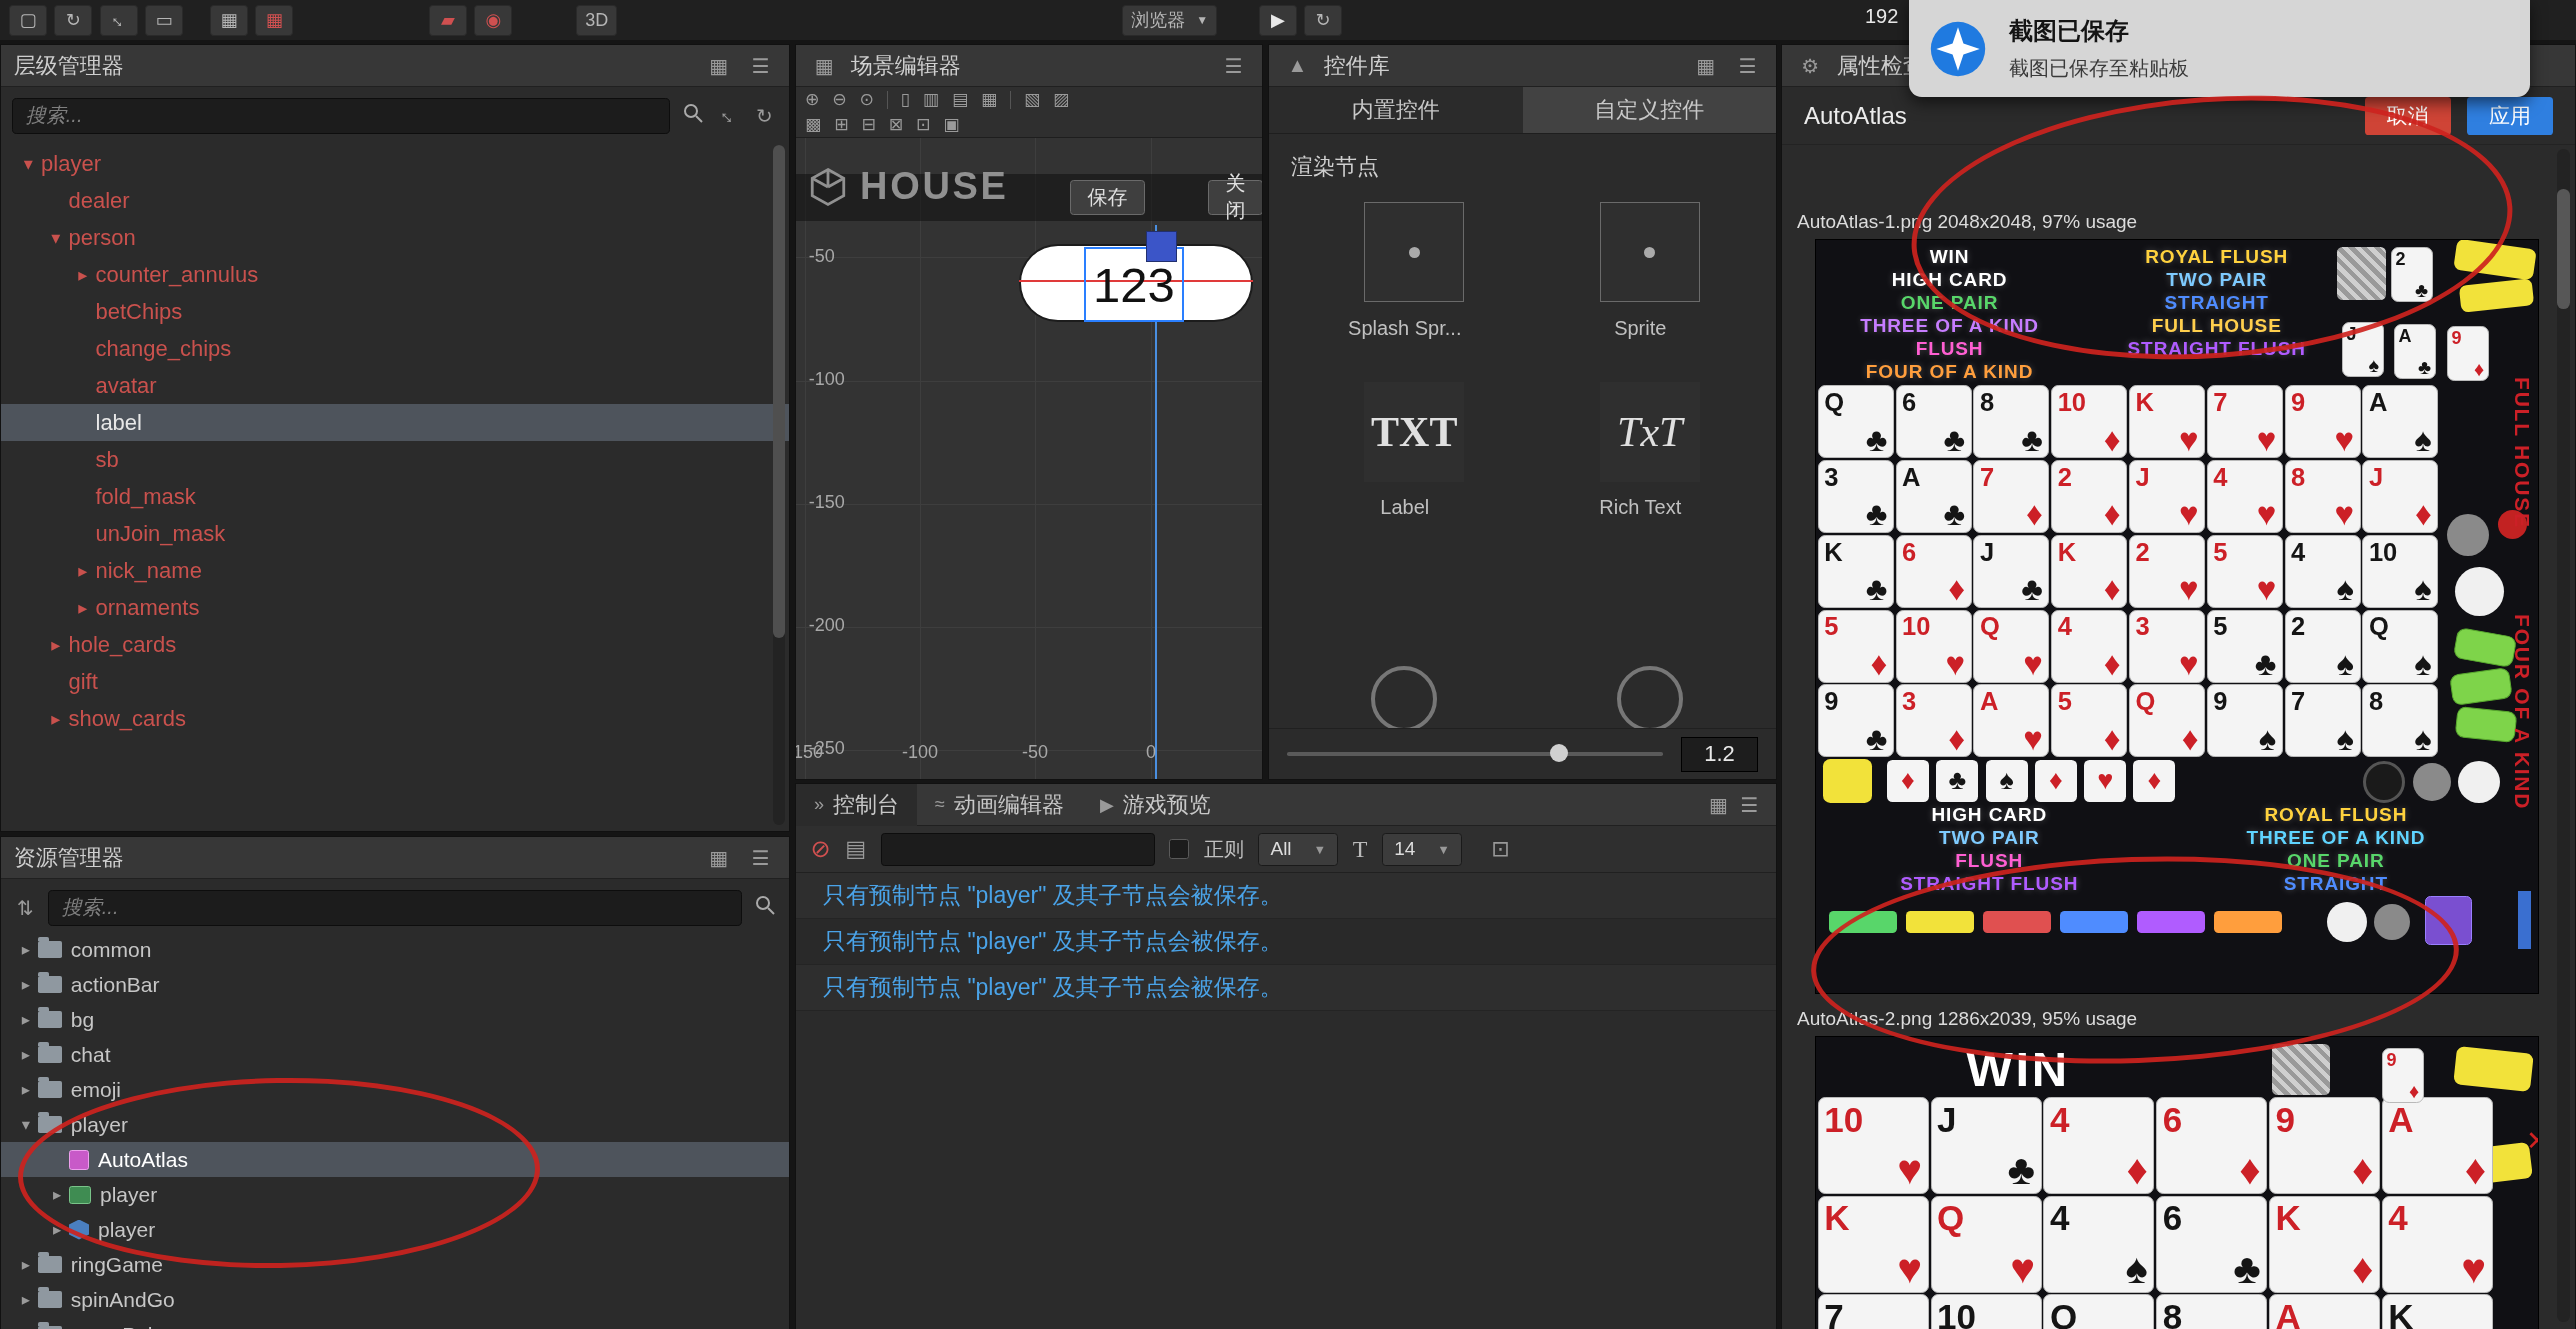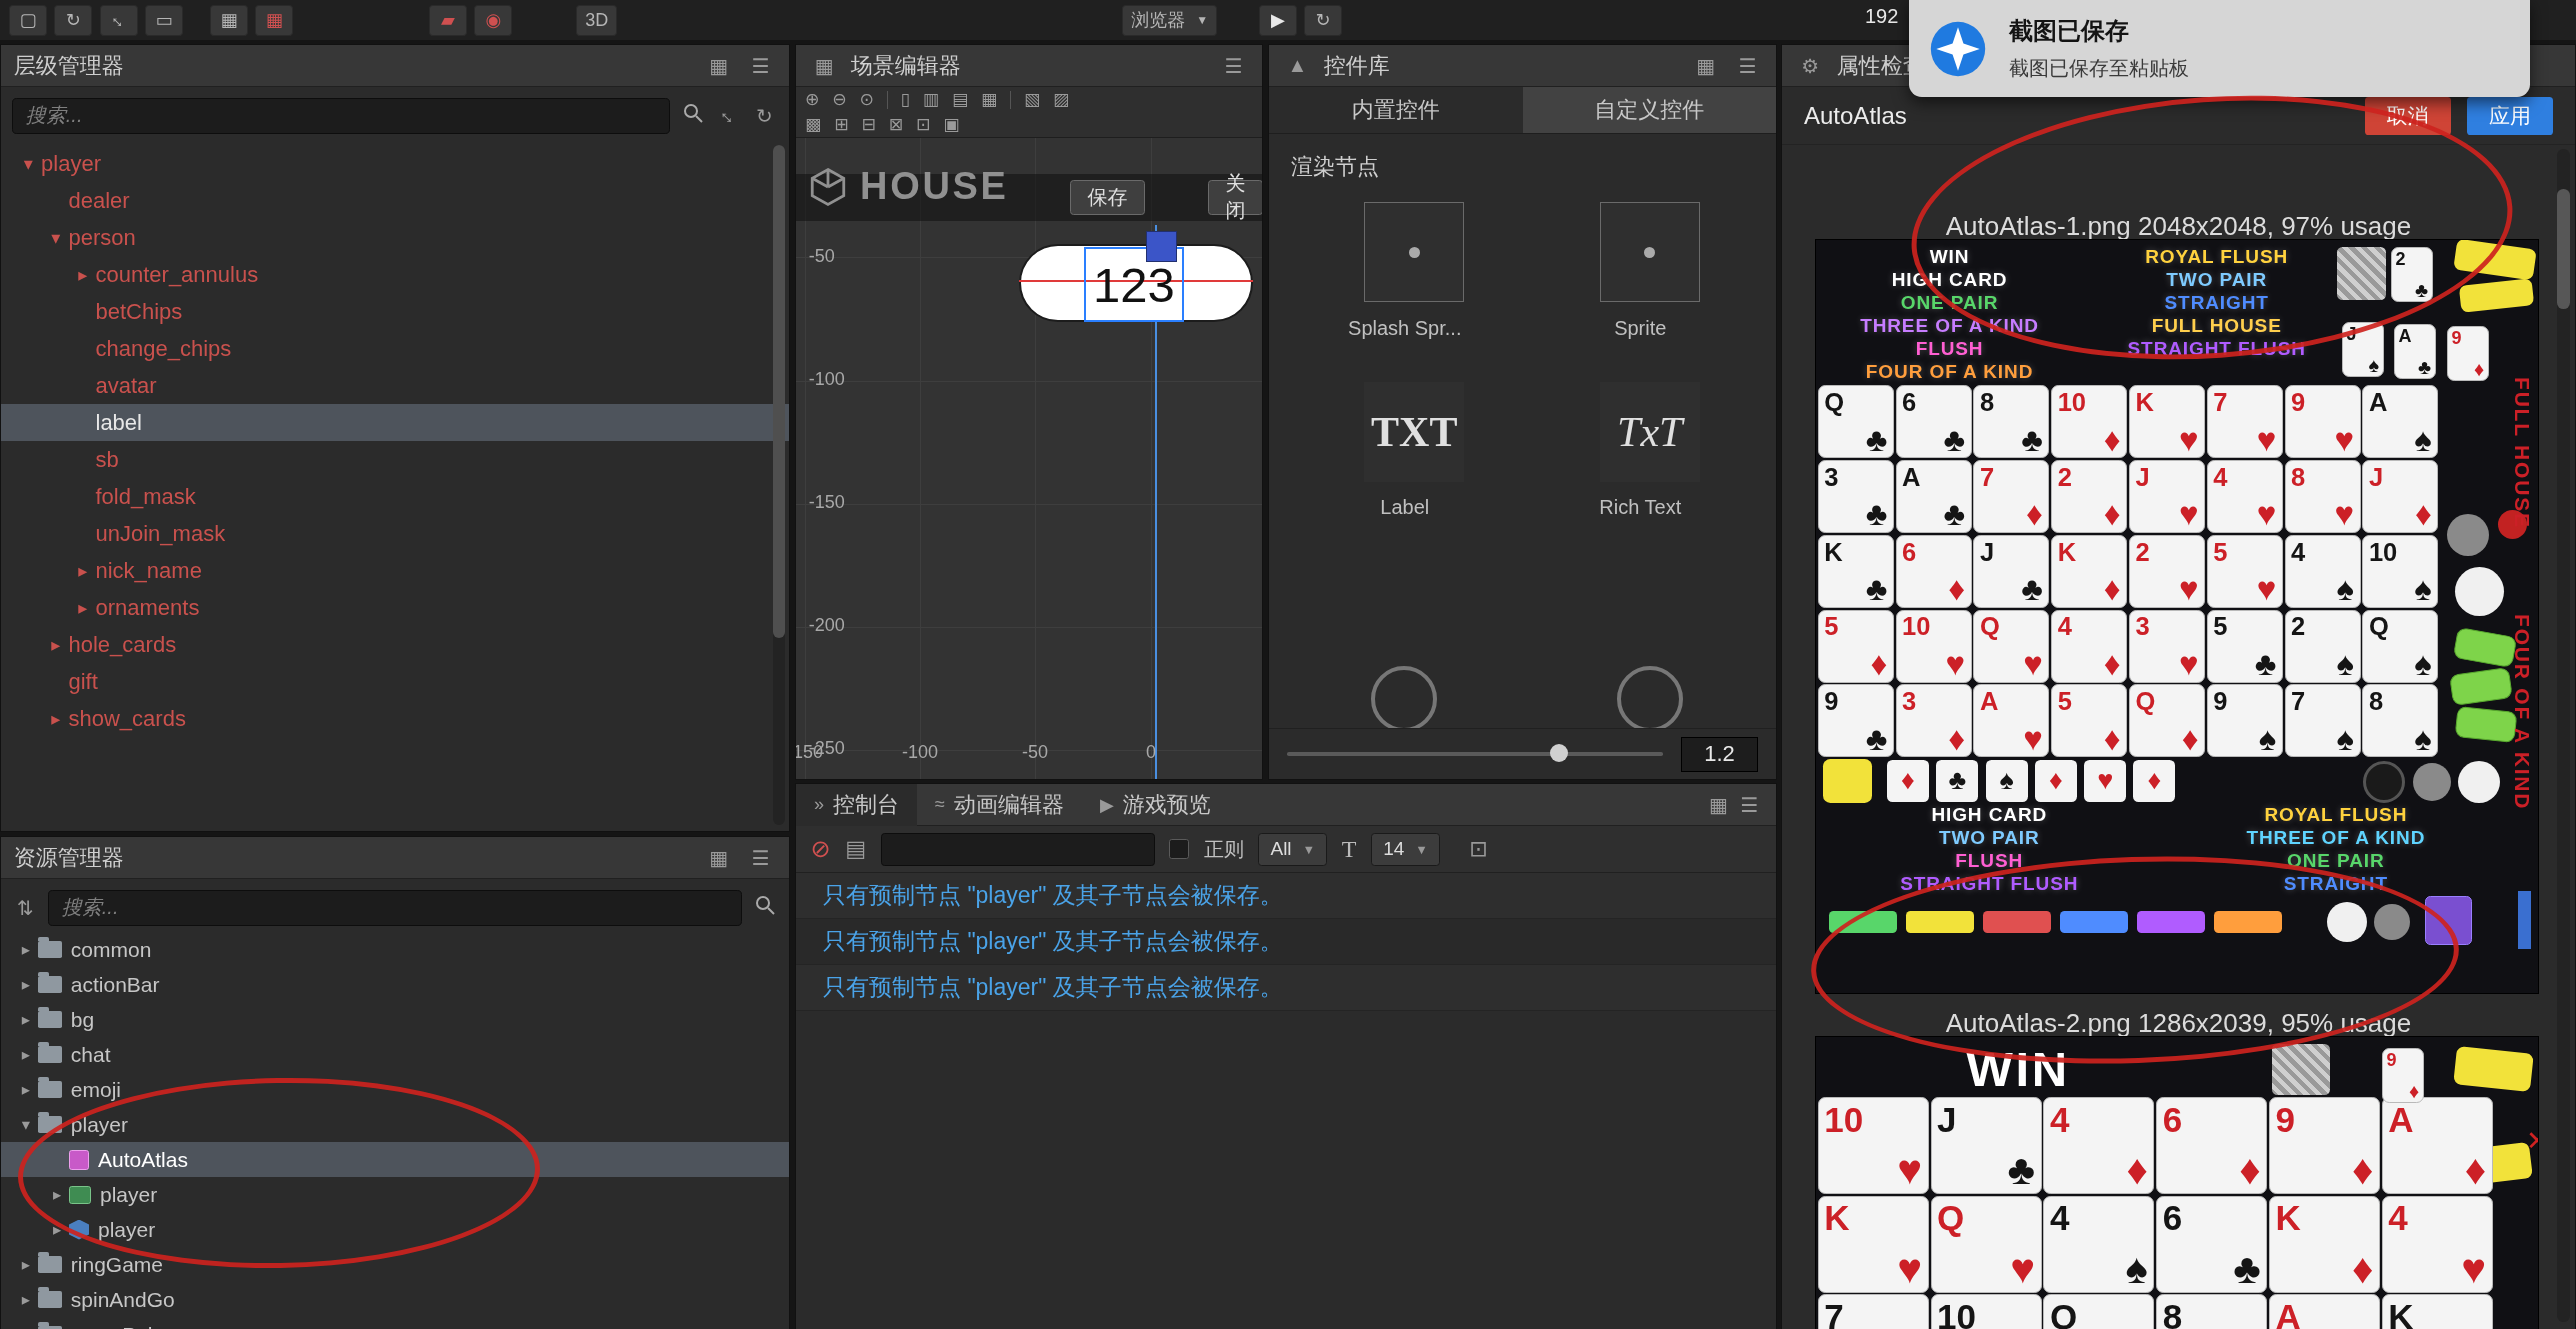--- a/index.html
+++ b/index.html
@@ -79,32 +79,32 @@
 #whandle { position:absolute; left:70%; top:-8.2px; width:18px; height:18px; border-radius:50%; background:#d0d0d0; }
 #wvalue { width:77px; height:35px; background:#1d1d1d; border:0.9px solid #000; color:#e8e8e8; font-size:22px; display:flex; align-items:center; justify-content:center; }
 
 
 .ctab { display:flex; align-items:center; gap:9px; height:42px; padding:0 18px; font-size:22px; color:#c8c8c8; }
 .ctab.active { background:#2b2b2b; }
 .cicn { color:#9a9a9a; font-size:18px; }
 #console-toolbar { height:47px; background:#2f2f2f; border-bottom:0.9px solid #202020; display:flex; align-items:center; gap:14.6px; padding:0 14.6px; }
 #console-filter { width:274px; height:33px; background:#1c1c1c; border:0.9px solid #0d0d0d; border-radius:3.6px; color:#ddd; font-size:20px; padding:0 9px; }
 .checkbox { width:20px; height:20px; background:#1c1c1c; border:0.9px solid #5a5a5a; border-radius:2.7px; }
-.cselect { height:33px; background:#3c3c3c; border:0.9px solid #1a1a1a; border-radius:3.6px; color:#ddd; font-size:19px; display:flex; align-items:center; gap:11px; padding:0 11px; }
+.cselect { height:33px; background:#3c3c3c; border:0.9px solid #1a1a1a; border-radius:3.6px; color:#ddd; font-size:19px; display:flex; align-items:center; gap:22px; padding:0 11px; }
 .cselect .car { font-size:12.8px; color:#999; }
 .logrow { height:46px; display:flex; align-items:center; padding-left:27px; font-size:23px; color:#4aa3e8; border-bottom:0.9px solid #242424; }
 .logrow.odd { background:#2e2e2e; } .logrow.even { background:#292929; }
 
 
 #asset-row { height:58px; display:flex; align-items:center; padding:0 22px; gap:16.4px; border-bottom:0.9px solid #232323; }
 #asset-row .name { font-size:24px; color:#ececec; }
 .btn { height:38px; border-radius:3.6px; color:#fff; font-size:21px; display:flex; align-items:center; justify-content:center; padding:0 22px; }
 .btn-danger { background:#cf4436; }
 .btn-primary { background:#2f7fe0; }
-.atlas-caption { position:absolute; width:100%; text-align:center; font-size:26px; color:#dcdcdc; }
+.atlas-caption { position:absolute; width:100%; font-size:19px; color:#dcdcdc;padding-left:15px; }
 .atlas { position:absolute; left:33px; width:724px; background:#101014; border:0.9px solid #000; overflow:hidden; }
 .lrow { height:23px; display:flex; }
 .lseg { flex:1; text-align:center; font-size:19px; font-weight:bold; letter-spacing:0.9px; text-shadow:0 0 7.3px rgba(255,255,255,.25); }
 .atlas-top-labels { position:relative; width:74%; padding-top:5.5px; }
 .atlas-bottom-labels { width:96%; }
 .crow { display:flex; }
 .card { position:relative; background:#f4f4f4; border:0.9px solid #b9b9b9; border-radius:7.3px; margin:1.8px 0 0 1.8px; }
 .card.c1 { width:76px; height:73px; }
 .card.c2 { width:111px; height:97px; }
 .card.red { color:#cc2027; } .card.black { color:#151515; }

